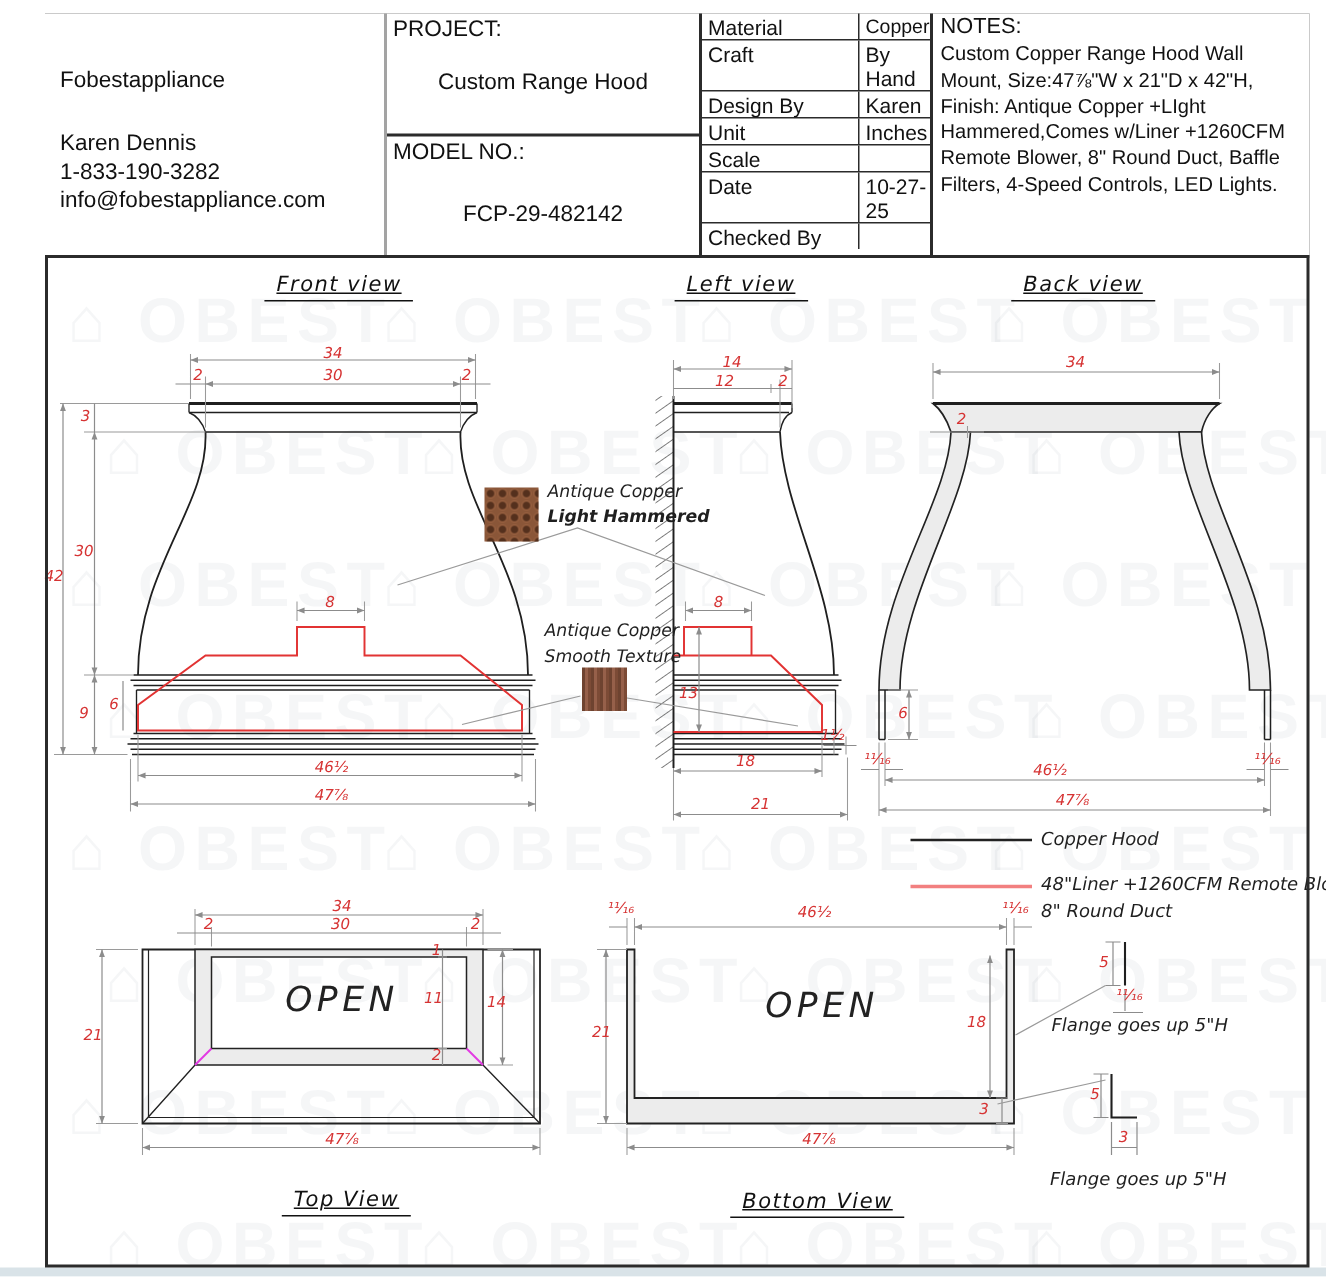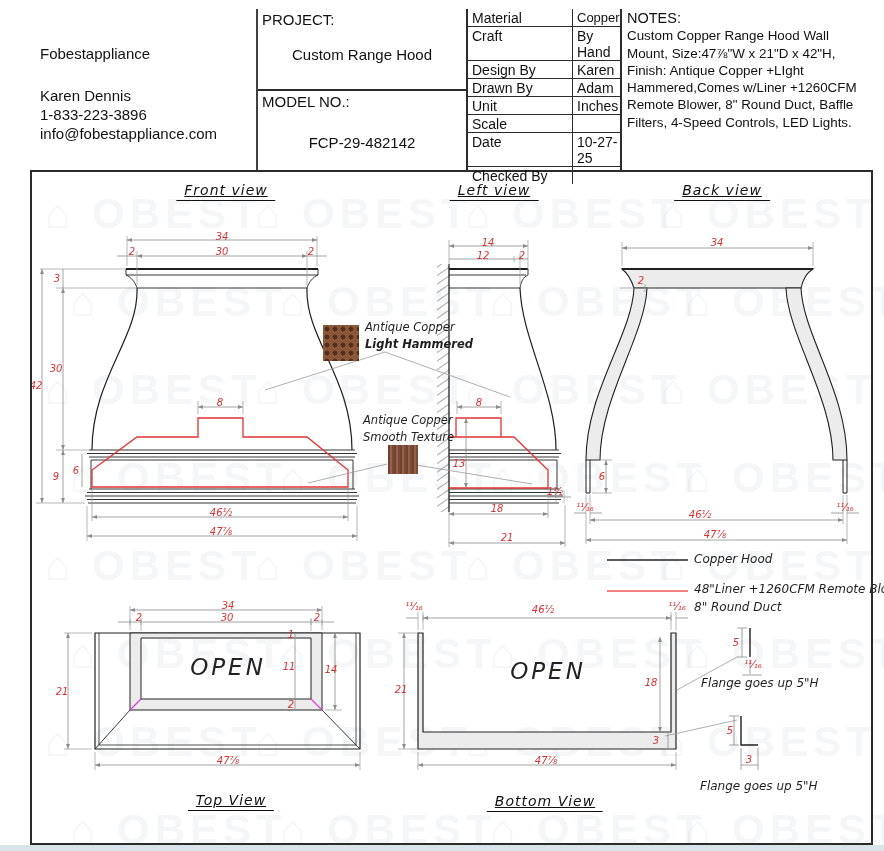--- a/index.html
+++ b/index.html
@@ -6,21 +6,21 @@
   .sheet{position:relative;width:884px;height:851px;background:#ffffff;overflow:hidden;}
   .bottom-strip{position:absolute;left:0;top:845px;width:884px;height:6px;background:#d9e3e8;}
   .frame{position:absolute;left:30px;top:9px;width:843px;height:836px;border:2px solid #2b2b2b;box-sizing:border-box;z-index:4;pointer-events:none;}
 
   
   .tblock{position:absolute;left:30px;top:9px;width:843px;height:163px;box-sizing:border-box;display:flex;background:#fff;z-index:5;border-bottom:2px solid #2b2b2b;}
   .tb-cell{box-sizing:border-box;height:100%;}
   .tb-contact{width:226px;padding:36px 4px 0 10px;font-size:15px;color:#111;}
   .tb-contact .company{margin-bottom:24px;}
   .tb-contact .line{line-height:19px;}
-  .tb-project{width:212px;border-left:2px solid #404040;border-right:2px solid #2b2b2b;display:flex;flex-direction:column;font-size:15px;color:#111;}
+  .tb-project{width:212px;border-left:2px solid #a3a3a3;border-right:2px solid #2b2b2b;display:flex;flex-direction:column;font-size:15px;color:#111;}
   .proj-top{height:82px;border-bottom:2px solid #2b2b2b;padding:2px 4px;box-sizing:border-box;}
   .proj-bot{flex:1;padding:2px 4px;}
   .center-name{text-align:center;margin-top:18px;}
   .center-model{text-align:center;margin-top:24px;}
   .tb-table{width:152px;display:grid;grid-template-rows:repeat(8,1fr);font-size:14px;color:#111;}
   .tb-row{display:flex;border-bottom:1.5px solid #2b2b2b;}
   .tb-row:last-child{border-bottom:none;}
   .tb-row .k{width:105px;border-right:1.5px solid #2b2b2b;padding:1px 0 0 4px;box-sizing:border-box;}
   .tb-row .v{flex:1;padding:1px 0 0 4px;box-sizing:border-box;}
   .tb-notes{flex:1;border-left:2px solid #2b2b2b;padding:1px 3px 0 5px;font-size:13.4px;line-height:17.3px;color:#111;}
@@ -80,21 +80,21 @@
       <div class="wm" style="left: 70px; top: 806px;">⌂ OBEST</div>
       <div class="wm" style="left: 280px; top: 806px;">⌂ OBEST</div>
       <div class="wm" style="left: 490px; top: 806px;">⌂ OBEST</div>
       <div class="wm" style="left: 685px; top: 806px;">⌂ OBEST</div>
     </div>
 
   <div class="tblock">
     <div class="tb-cell tb-contact">
       <div class="company">Fobestappliance</div>
       <div class="line">Karen Dennis</div>
-      <div class="line">1-833-223-3896</div>
+      <div class="line">1-833-190-3282</div>
       <div class="line">info@fobestappliance.com</div>
     </div>
     <div class="tb-cell tb-project">
       <div class="proj-top">
         <div>PROJECT:</div>
         <div class="center-name">Custom Range Hood</div>
       </div>
       <div class="proj-bot">
         <div>MODEL NO.:</div>
         <div class="center-model">FCP-29-482142</div>
@@ -105,24 +105,20 @@
           <div class="k">Material</div>
           <div class="v" style="font-size:13px">Copper</div>
         </div>
       <div class="tb-row">
           <div class="k">Craft</div>
           <div class="v">By Hand</div>
         </div>
       <div class="tb-row">
           <div class="k">Design By</div>
           <div class="v">Karen</div>
-        </div>
-      <div class="tb-row">
-          <div class="k">Drawn By</div>
-          <div class="v">Adam</div>
         </div>
       <div class="tb-row">
           <div class="k">Unit</div>
           <div class="v">Inches</div>
         </div>
       <div class="tb-row">
           <div class="k">Scale</div>
           <div class="v"></div>
         </div>
       <div class="tb-row">

